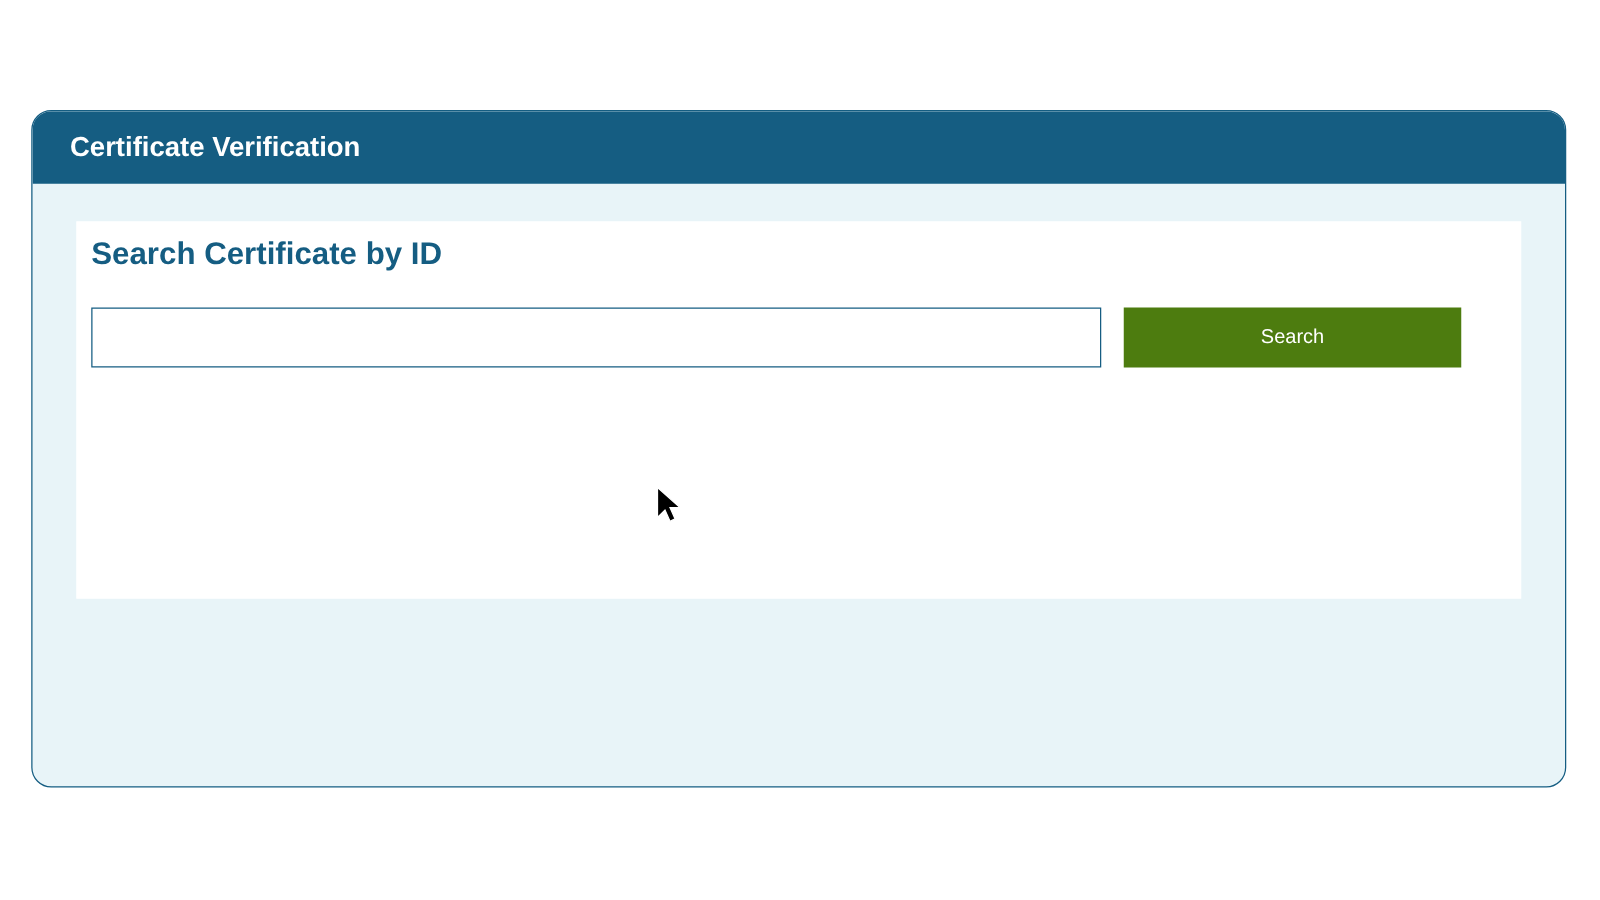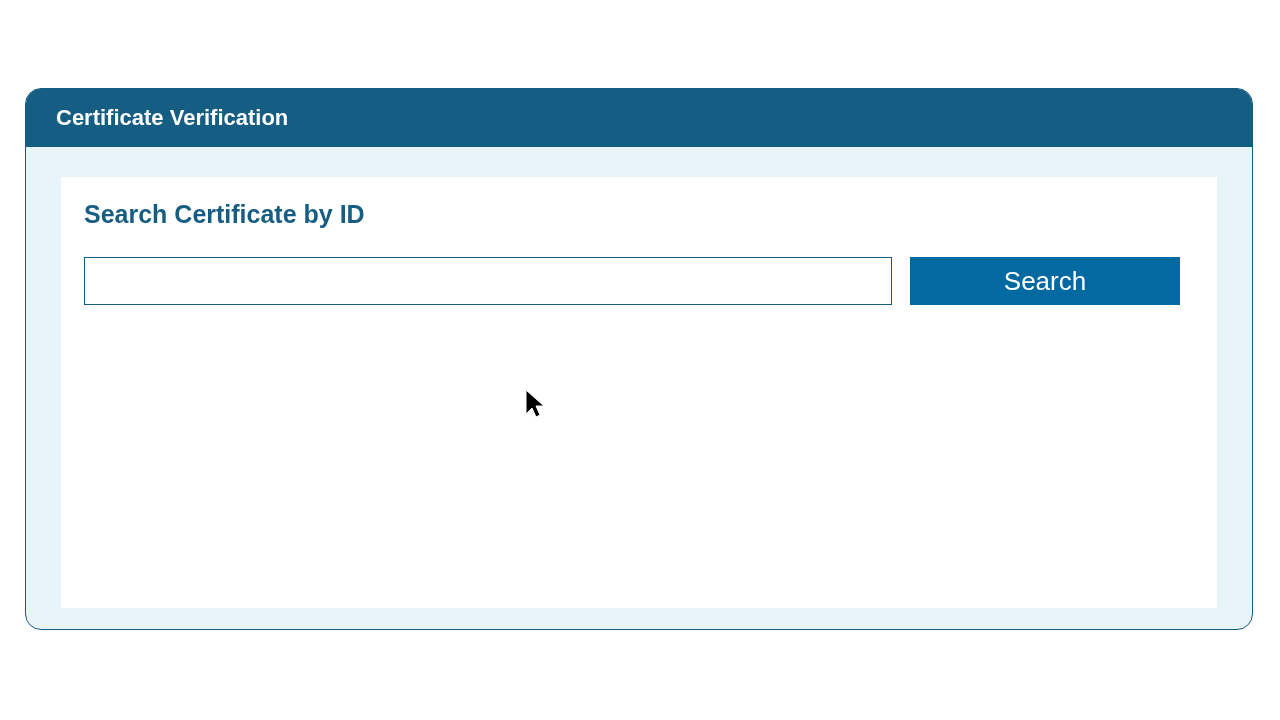--- a/index.html
+++ b/index.html
@@ -43,22 +43,22 @@
       font-weight: 600;
       text-align: right;
     }
     
     .card-body {
       padding: 30px 35px;
     }
     
     .inner-panel {
       background: #ffffff;
-      padding: 23px;
-      height: 431px;
+      padding: 12px;
+      height: 302px;
     }
     
     .search-title {
       color: #155d82;
       font-size: 25px;
       font-weight: 600;
       margin-bottom: 28px;
     }
     
     .search-row {
@@ -73,24 +73,24 @@
       border: 1px solid #155d82;
       background: #ffffff;
       padding: 8px 12px;
       font-size: 16px;
       outline: none;
     }
     
     .search-button {
       flex: 0 0 270px;
       height: 48px;
-      background: #0369a1;
+      background: #4d7c0f;
       color: #ffffff;
       border: none;
-      font-size: 26px;
+      font-size: 16px;
       font-weight: 400;
       cursor: pointer;
       display: flex;
       align-items: center;
       justify-content: center;
     }
     
     .cursor {
       position: absolute;
       left: 524px;

